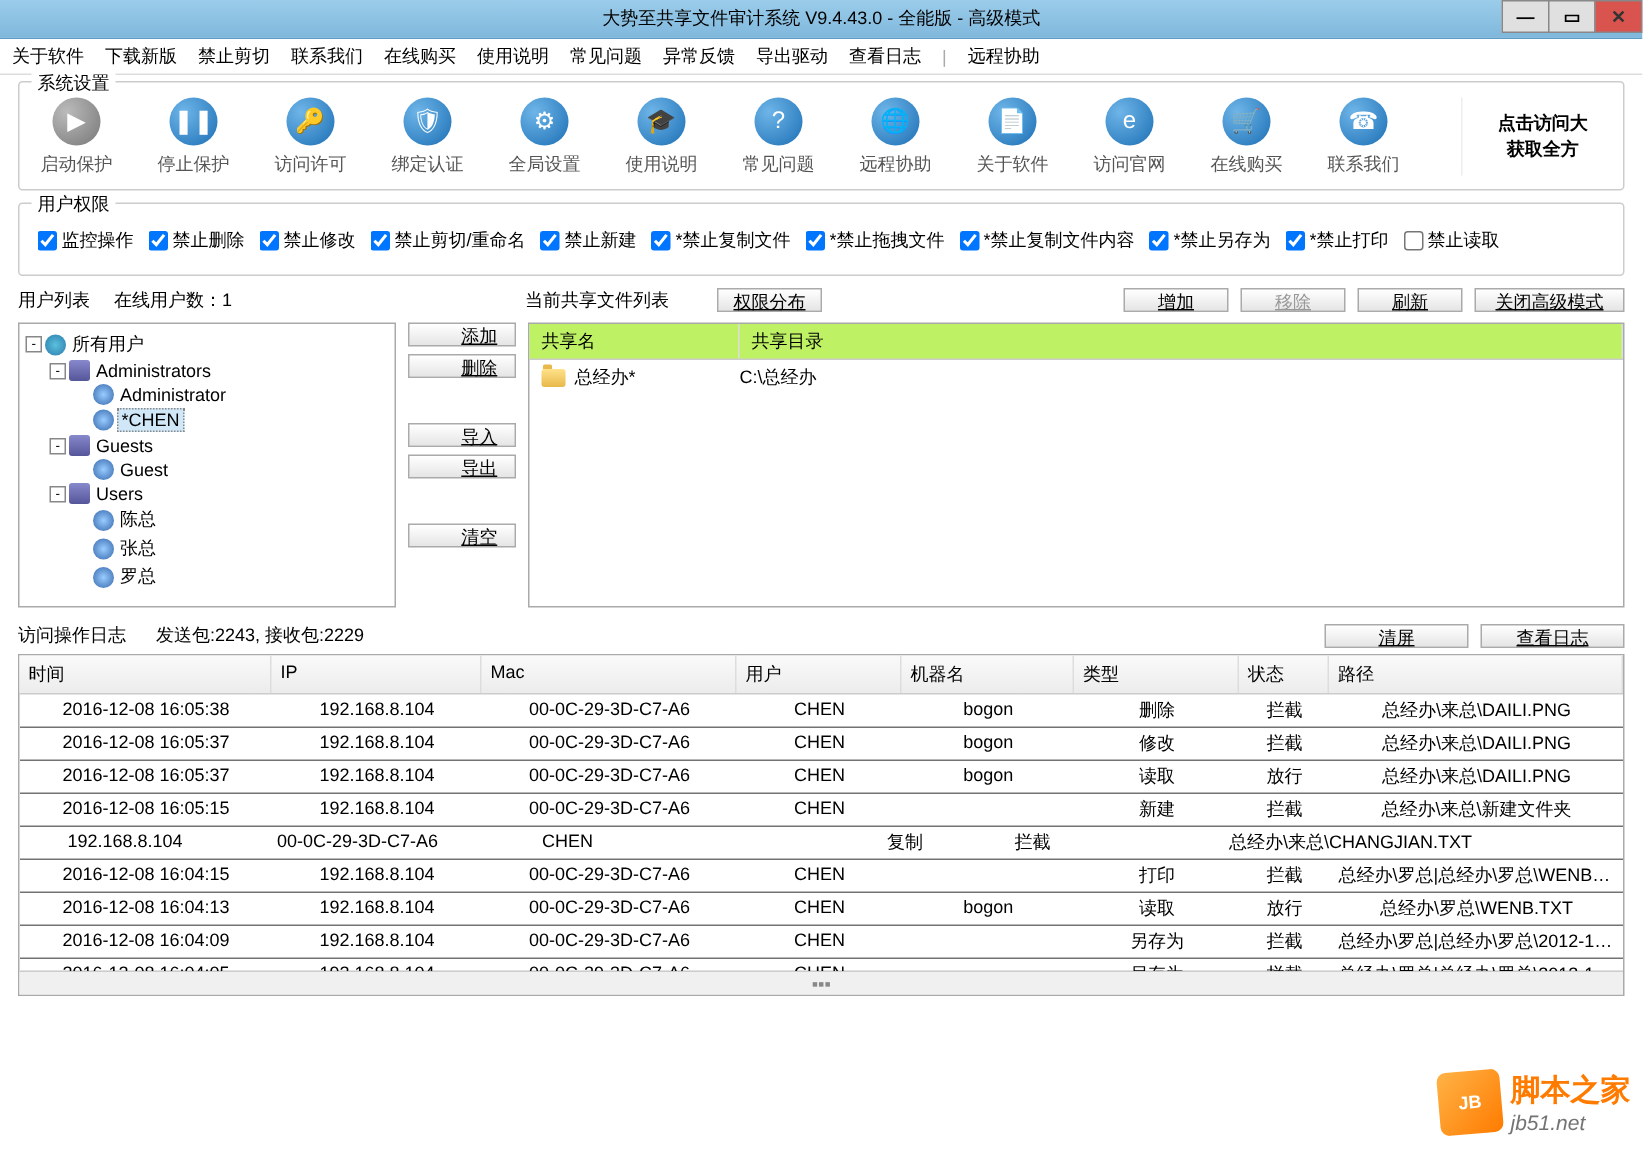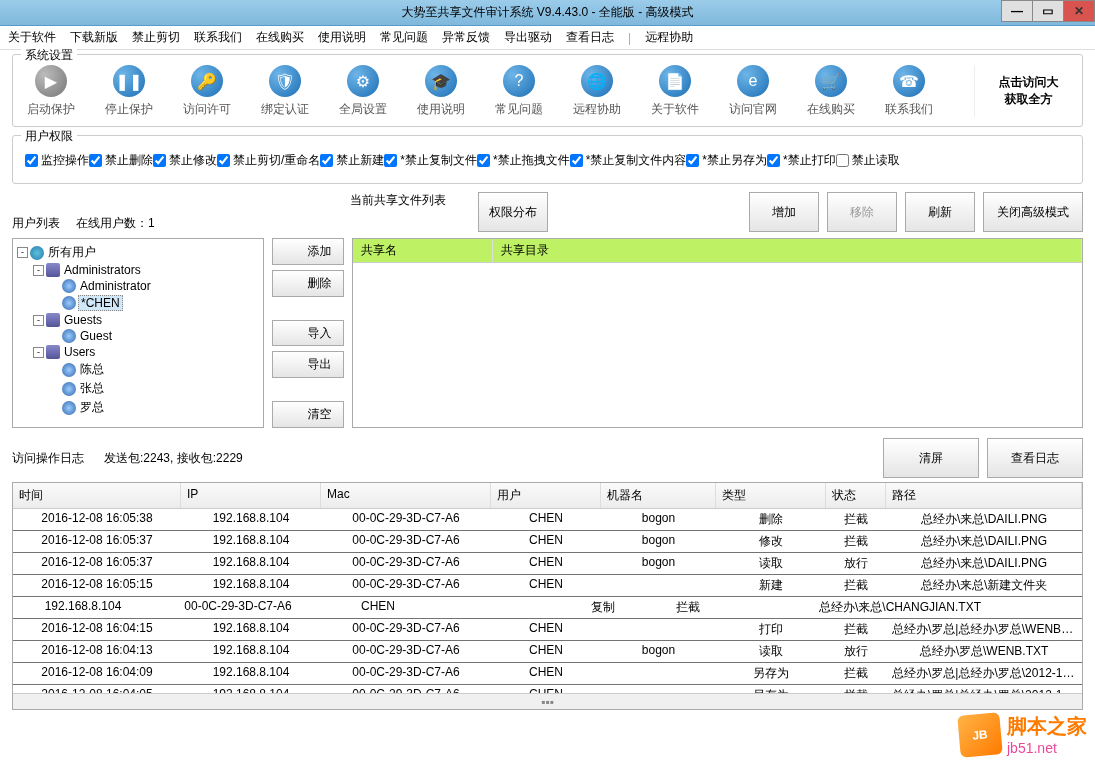--- a/index.html
+++ b/index.html
@@ -22,27 +22,27 @@
 
 .toolbar { display: flex; gap: 18px; align-items: flex-start; }
 .tool-btn { display: flex; flex-direction: column; align-items: center; width: 60px; cursor: pointer; }
 .tool-icon { width: 32px; height: 32px; border-radius: 50%; background: radial-gradient(circle at 30% 30%, #6eb5e8, #1c6fb5); display: flex; align-items: center; justify-content: center; color: #fff; font-size: 16px; margin-bottom: 4px; }
 .tool-icon.gray { background: radial-gradient(circle at 30% 30%, #bbb, #777); }
 .tool-label { font-size: 12px; color: #555; }
 .ad-box { margin-left: auto; width: 100px; height: 52px; display: flex; flex-direction: column; align-items: center; justify-content: center; border-left: 1px solid #eee; padding-left: 8px; font-family: KaiTi, serif; }
 .ad-box .l1 { font-weight: bold; }
 .ad-box .l2 { font-weight: bold; }
 
-.perm-row { display: flex; flex-wrap: wrap; padding: 6px 4px; }
+.perm-row { display: flex; flex-wrap: wrap; gap: 10px; padding: 6px 4px; }
 .perm-item { display: flex; align-items: center; gap: 3px; cursor: pointer; }
 .perm-item input { cursor: pointer; }
 
 .mid-row { display: flex; gap: 8px; margin-bottom: 6px; }
 .label-row { display: flex; align-items: flex-end; gap: 16px; width: 330px; }
-.btn { min-width: 70px; height: 40px; border: 1px solid #aaa; background: linear-gradient(#fff, #e5e5e5); cursor: pointer; padding: 0 10px; }
+.btn { min-width: 70px; height: 16px; border: 1px solid #aaa; background: linear-gradient(#fff, #e5e5e5); cursor: pointer; padding: 0 10px; text-decoration: underline; }
 .btn.disabled { color: #999; }
 .btn-row { display: flex; gap: 8px; margin-left: auto; }
 
 .tree-panel { display: flex; gap: 8px; height: 190px; }
 .tree { width: 252px; border: 1px solid #aaa; background: #fff; overflow: auto; padding: 4px; }
 .tree-node { display: flex; align-items: center; gap: 2px; padding: 1px 0; white-space: nowrap; }
 .tree-exp { width: 11px; height: 11px; border: 1px solid #888; display: inline-flex; align-items: center; justify-content: center; font-size: 9px; line-height: 1; cursor: pointer; }
 .tree-icon { width: 14px; height: 14px; display: inline-block; }
 .globe { background: radial-gradient(circle, #5bc0de, #2a7aaa); border-radius: 50%; }
 .users { background: linear-gradient(#88c, #559); border-radius: 2px; }
@@ -81,21 +81,21 @@
 .c-user { width: 110px; }
 .c-host { width: 115px; }
 .c-type { width: 110px; }
 .c-status { width: 60px; }
 .c-path { flex: 1; }
 .log-scroll-h { height: 16px; background: #f0f0f0; border-top: 1px solid #ccc; display: flex; align-items: center; justify-content: center; color: #888; flex-shrink: 0; }
 
 .watermark { position: absolute; right: 8px; bottom: 18px; display: flex; align-items: center; gap: 6px; }
 .watermark .jb { width: 42px; height: 42px; background: linear-gradient(135deg, #ffb347, #ff7b00); border-radius: 6px; display: flex; align-items: center; justify-content: center; color: #fff; font-weight: bold; font-size: 18px; transform: rotate(-5deg); }
 .watermark .txt1 { color: #ff7b00; font-weight: bold; font-size: 20px; font-family: KaiTi, serif; }
-.watermark .txt2 { color: #ec4899; font-size: 14px; }
+.watermark .txt2 { color: #737373; font-size: 14px; font-style: italic; }
 </style>
 </head>
 <body>
 
 <div class="titlebar">
   <span class="titlebar-text">大势至共享文件审计系统 V9.4.43.0 - 全能版 - 高级模式</span>
   <div class="win-controls">
     <div class="win-btn">—</div>
     <div class="win-btn">▭</div>
     <div class="win-btn close">✕</div>
@@ -302,20 +302,27 @@
       <button class="btn">导入</button>
       <button class="btn">导出</button>
       <div class="spacer"></div>
       <button class="btn">清空</button>
     </div>
     <div class="share-panel">
       <div class="share-head">
         <div class="share-col c1">共享名</div>
         <div class="share-col c2">共享目录</div>
       </div>
+      <div class="share-row">
+        <div class="c1" style="width:132px;display:flex;align-items:center;">
+          <span class="folder-icon"></span>
+          <span>总经办*</span>
+        </div>
+        <div class="c2">C:\总经办</div>
+      </div>
     </div>
   </div>
 
   <div class="log-bar">
     <span>访问操作日志</span>
     <span>发送包:2243, 接收包:2229</span>
     <div class="btns">
       <button class="btn wide">清屏</button>
       <button class="btn wide">查看日志</button>
     </div>

